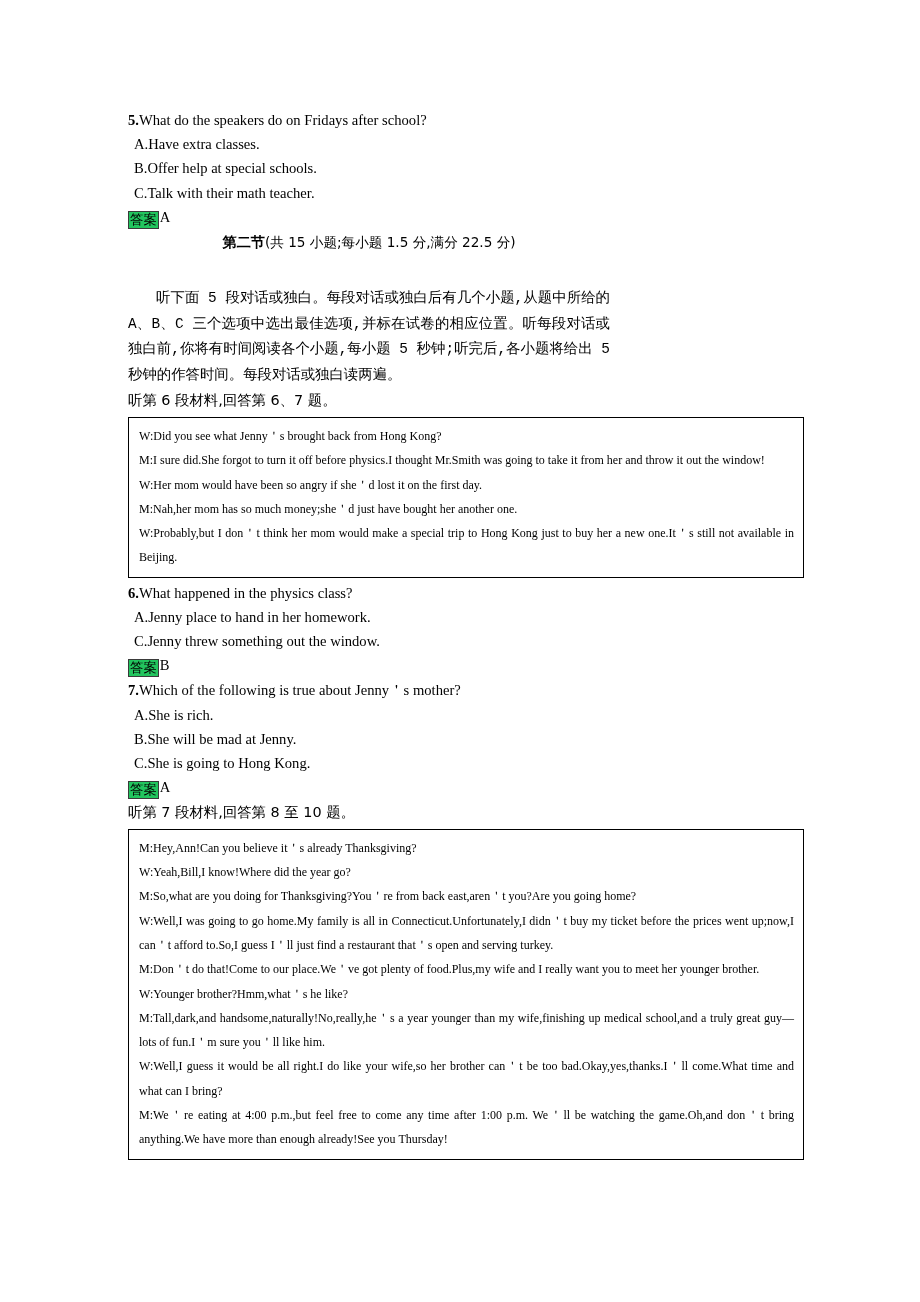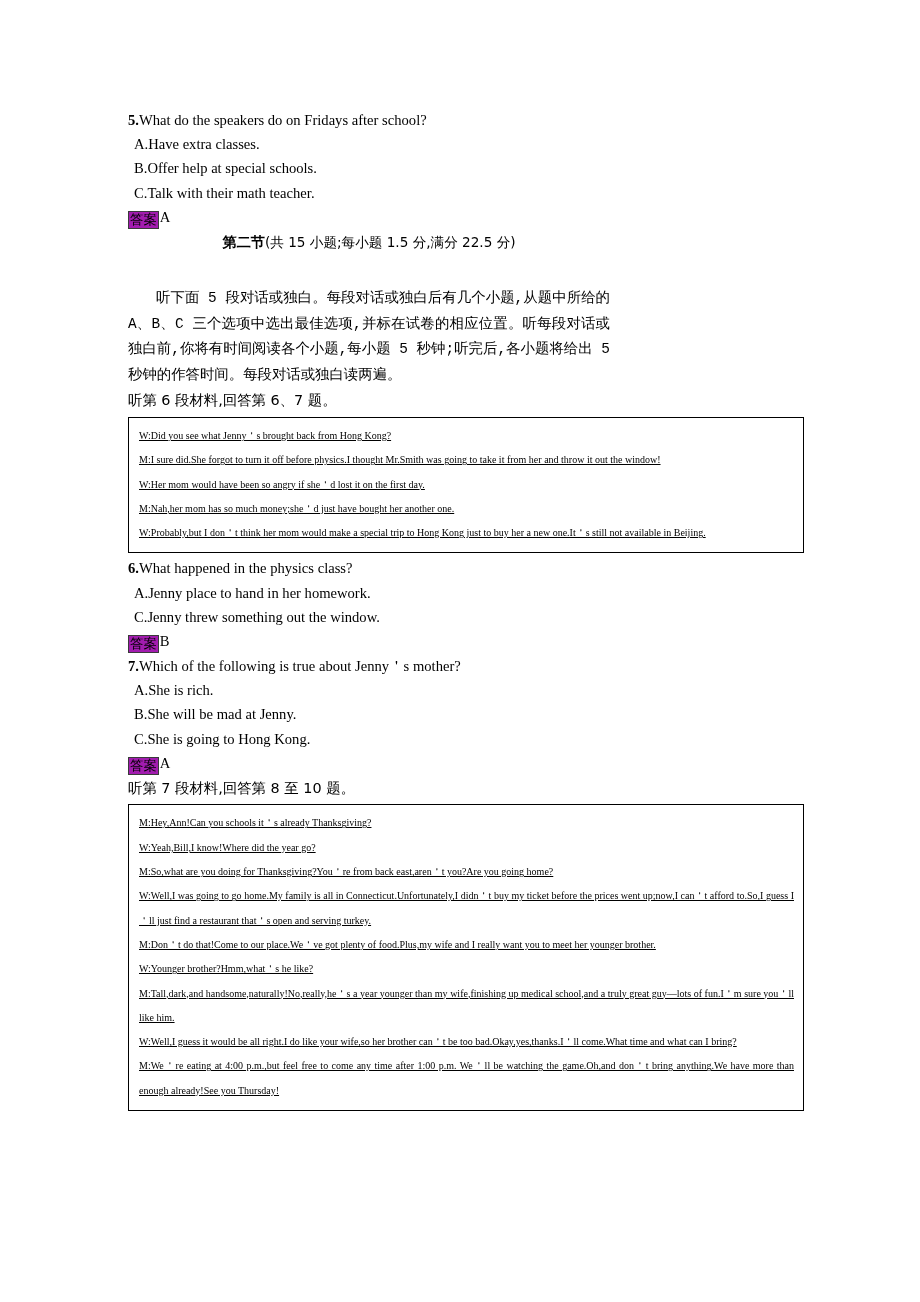--- a/index.html
+++ b/index.html
@@ -38,21 +38,21 @@
   .ans-row {
     display: block;
     line-height: 22px;
     margin: 1px 0 1px 0;
     font-size: 14.6px;
     white-space: nowrap;
   }
   .ans-badge {
     display: inline-block;
     border: 1px solid #3a3a3a;
-    background: #a21caf;
+    background: #22c55e;
     font-size: 13.4px;
     line-height: 16px;
     padding: 0px 1px;
     vertical-align: -2px;
     letter-spacing: 0px;
     font-family: "DejaVu Sans", "Liberation Sans", sans-serif;
   }
   .ans-val {
     font-size: 14.6px;
     padding-left: 1px;
@@ -91,25 +91,24 @@
 
   
   .dlg-box {
     border: 1.4px solid #000000;
     box-sizing: border-box;
     width: 676px;
     padding: 6px 9px 7px 10px;
     margin: 4px 0 3px 0;
   }
   .dlg-line {
-    font-size: 10px;
+    font-size: 12px;
     line-height: 24.3px;
     text-align: justify;
     text-justify: inter-word;
-    text-decoration: underline;
   }
 </style>
 </head>
 <body>
 
 <div class="page">
 
   <div class="q-line"><span class="q-num">5.</span><span>What do the speakers do on Fridays after school?</span></div>
   <div class="opt-line">A.Have extra classes.</div>
   <div class="opt-line">B.Offer help at special schools.</div>
@@ -134,21 +133,21 @@
   <div class="ans-row"><span class="ans-badge">答案</span><span class="ans-val">B</span></div>
 
   <div class="q-line"><span class="q-num">7.</span><span>Which of the following is true about Jenny＇s mother?</span></div>
   <div class="opt-line">A.She is rich.</div>
   <div class="opt-line">B.She will be mad at Jenny.</div>
   <div class="opt-line">C.She is going to Hong Kong.</div>
   <div class="ans-row"><span class="ans-badge">答案</span><span class="ans-val">A</span></div>
 
   <div class="listen-line">听第 7 段材料,回答第 8 至 10 题。</div>
   <div class="dlg-box">
-    <div class="dlg-line">M:Hey,Ann!Can you schools it＇s already Thanksgiving?</div>
+    <div class="dlg-line">M:Hey,Ann!Can you believe it＇s already Thanksgiving?</div>
     <div class="dlg-line">W:Yeah,Bill,I know!Where did the year go?</div>
     <div class="dlg-line">M:So,what are you doing for Thanksgiving?You＇re from back east,aren＇t you?Are you going home?</div>
     <div class="dlg-line">W:Well,I was going to go home.My family is all in Connecticut.Unfortunately,I didn＇t buy my ticket before the prices went up;now,I can＇t afford to.So,I guess I＇ll just find a restaurant that＇s open and serving turkey.</div>
     <div class="dlg-line">M:Don＇t do that!Come to our place.We＇ve got plenty of food.Plus,my wife and I really want you to meet her younger brother.</div>
     <div class="dlg-line">W:Younger brother?Hmm,what＇s he like?</div>
     <div class="dlg-line">M:Tall,dark,and handsome,naturally!No,really,he＇s a year younger than my wife,finishing up medical school,and a truly great guy—lots of fun.I＇m sure you＇ll like him.</div>
     <div class="dlg-line">W:Well,I guess it would be all right.I do like your wife,so her brother can＇t be too bad.Okay,yes,thanks.I＇ll come.What time and what can I bring?</div>
     <div class="dlg-line">M:We＇re eating at 4:00 p.m.,but feel free to come any time after 1:00 p.m. We＇ll be watching the game.Oh,and don＇t bring anything.We have more than enough already!See you Thursday!</div>
   </div>
 

